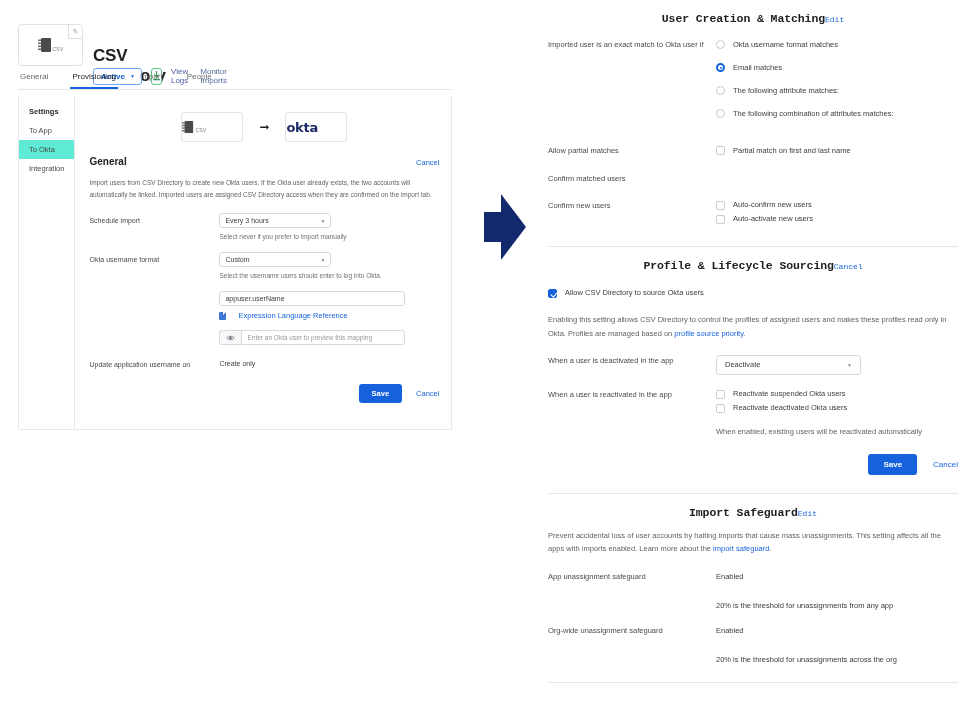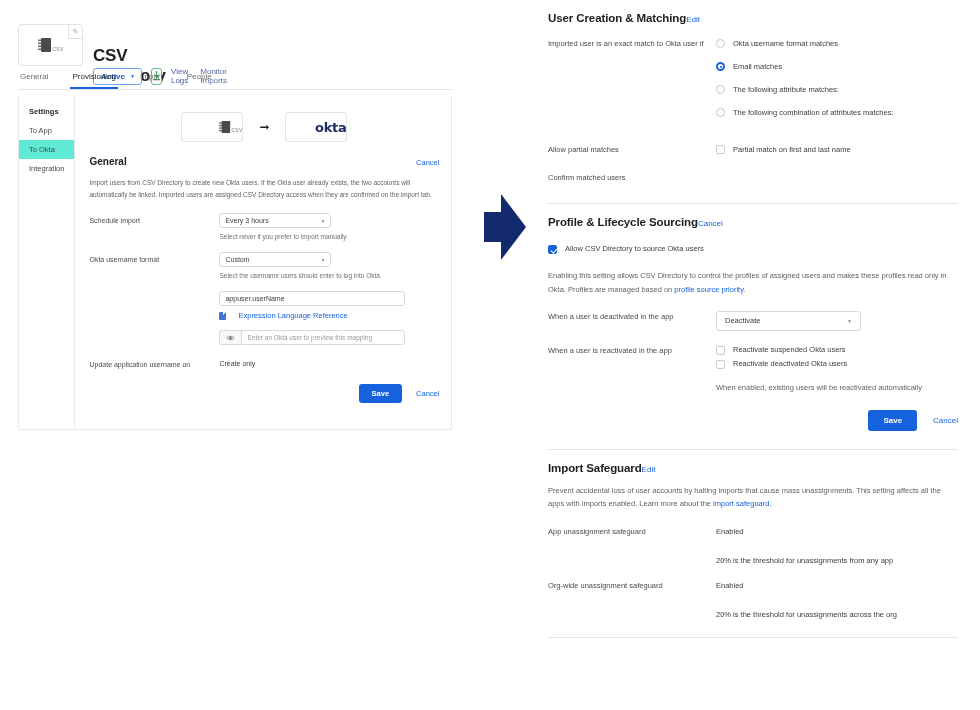--- a/index.html
+++ b/index.html
@@ -77,21 +77,21 @@
   .side-nav .nav-item.active { background: #5eead4; }
 
   .content-area { flex:1; position: relative; }
 
   .logo-row {
     display:flex; align-items:center; justify-content:center; gap: 16px;
     padding: 16px 0 14px 0;
   }
   .logo-card {
     width: 62px; height: 30px; border:1px solid #e2e3e5; border-radius:3px;
-    display:flex; align-items:center; justify-content:flex-end; background:#fff;
+    display:flex; align-items:center; justify-content:flex-start; background:#fff;
   }
   .okta-word { font-size: 13px; font-weight: bold; color:#1b2b65; letter-spacing:-0.3px; font-family:"DejaVu Sans", sans-serif;}
   .arrow-sm { color:#1d1d21; font-size: 12px; line-height:1; }
 
   .gen-section { padding: 0 14px 0 14px; }
   .gen-head { display:flex; justify-content:space-between; align-items:baseline; padding-bottom: 10px; }
   .gen-title { font-size: 10px; font-weight:bold; color:#1d1d21; }
   .link-blue { color:#1662dd; font-size:7.5px; }
   .gen-desc { font-size: 6.5px; color:#5f6368; line-height: 1.85; width: 350px; }
 
@@ -131,21 +131,21 @@
 
   
   #big-arrow { position:absolute; left: 484px; top: 194px; }
 
   
   #right-panel {
     position: absolute; left: 548px; top: 0;
     width: 410px;
   }
   .rsection { padding: 12px 0 0 0; }
-  .rsec-head { display:flex; justify-content:flex-start; align-items:baseline; }
+  .rsec-head { display:flex; justify-content:center; align-items:baseline;font-family:Liberation Mono, monospace; }
   .rsec-title { font-size: 11.5px; font-weight:bold; color:#1d1d21; letter-spacing:-0.1px;}
   .rlink { color:#1662dd; font-size: 8px; }
   .rrow { display:flex; margin-top: 14px; }
   .rlabel { width: 168px; font-size: 7.5px; color:#4a4a4a; line-height:1.7; padding-right:10px;}
   .rctrl { flex:1; }
   .opt { display:flex; align-items:flex-start; gap:8px; margin-bottom: 13px; }
   .opt.tight { margin-bottom: 4px; }
   .opt-label { font-size: 7.5px; color:#3c3c3c; line-height:1.25; padding-top:0.5px;}
   .radio { width:9px; height:9px; border:1px solid #c2c6cb; border-radius:50%; background:#fff; flex:none; margin-top:1px;}
   .radio.checked { border:2px solid #1662dd; background:#fff; position:relative; }
@@ -358,20 +358,33 @@
           <span class="cbox"></span>
           <span class="opt-label">Partial match on first and last name</span>
         </div>
       </div>
     </div>
 
     <div class="rrow">
       <div class="rlabel">Confirm matched users</div>
     </div>
 
+    <div class="rrow">
+      <div class="rlabel">Confirm new users</div>
+      <div class="rctrl">
+        <div class="opt tight">
+          <span class="cbox"></span>
+          <span class="opt-label">Auto-confirm new users</span>
+        </div>
+        <div class="opt tight">
+          <span class="cbox"></span>
+          <span class="opt-label">Auto-activate new users</span>
+        </div>
+      </div>
+    </div>
 
     <div class="rdivider"></div>
   </div>
 
   <div class="rsection">
     <div class="rsec-head">
       <span class="rsec-title">Profile &amp; Lifecycle Sourcing</span>
       <span class="rlink">Cancel</span>
     </div>
 

